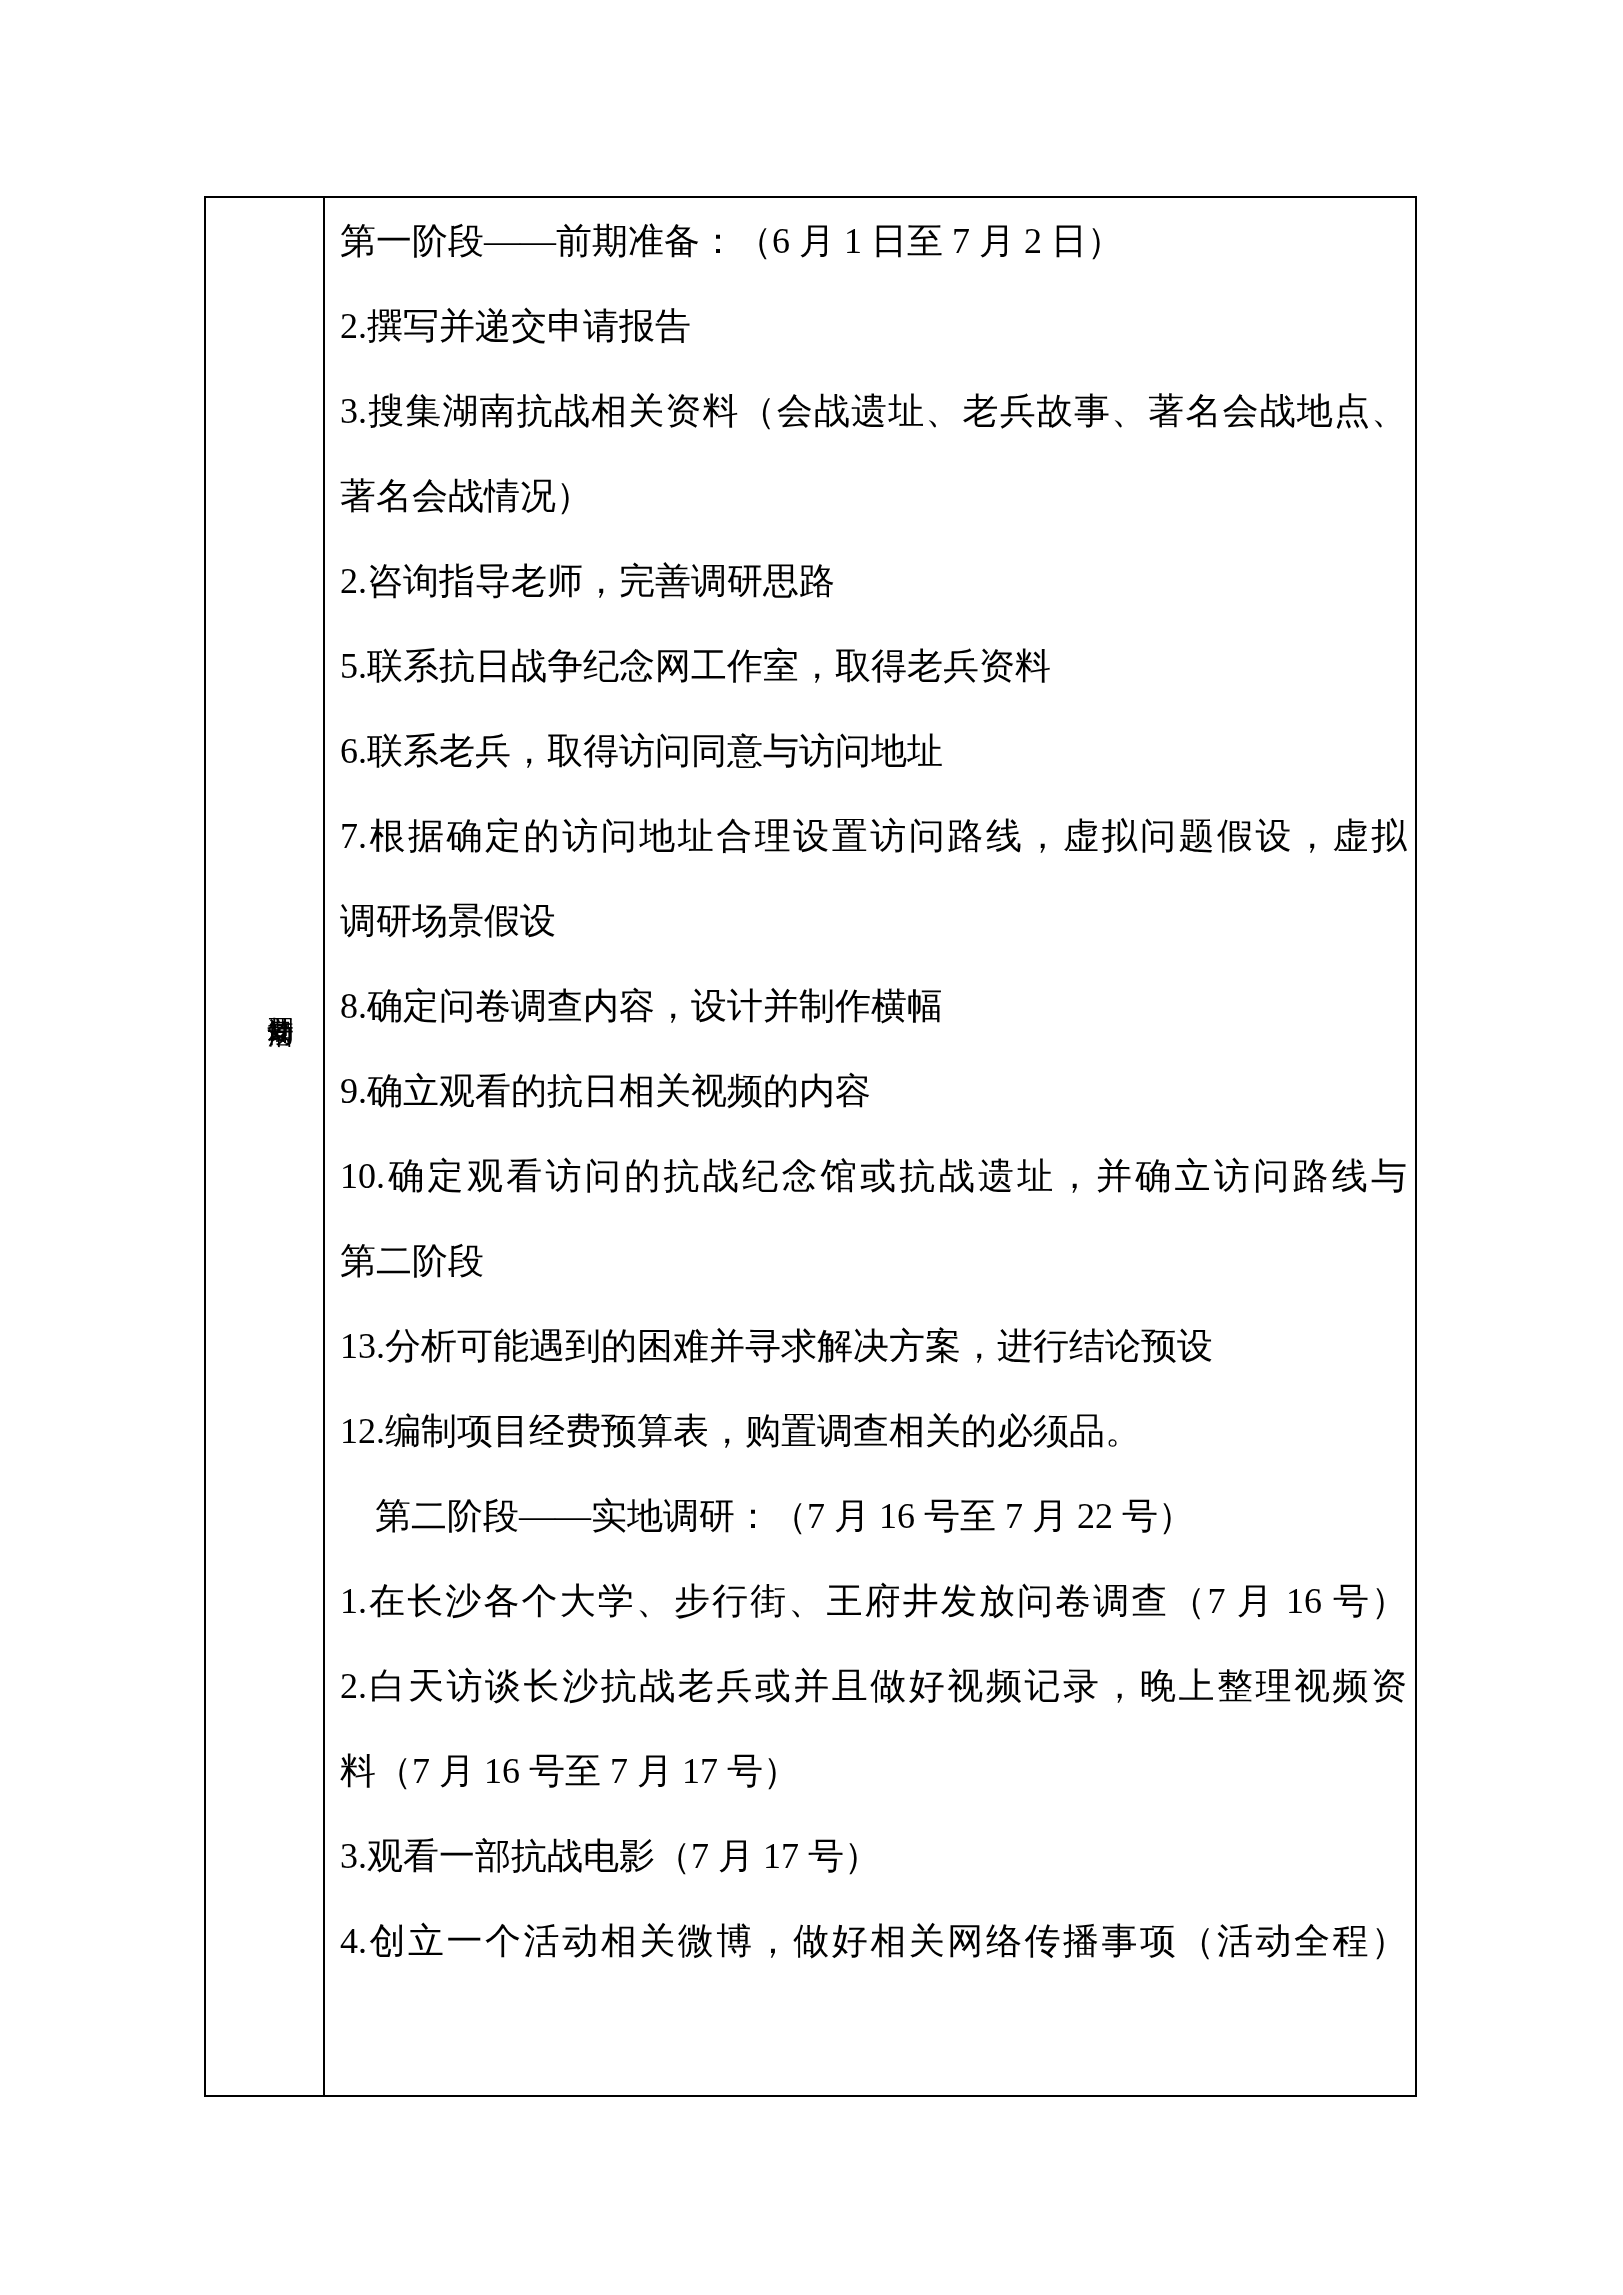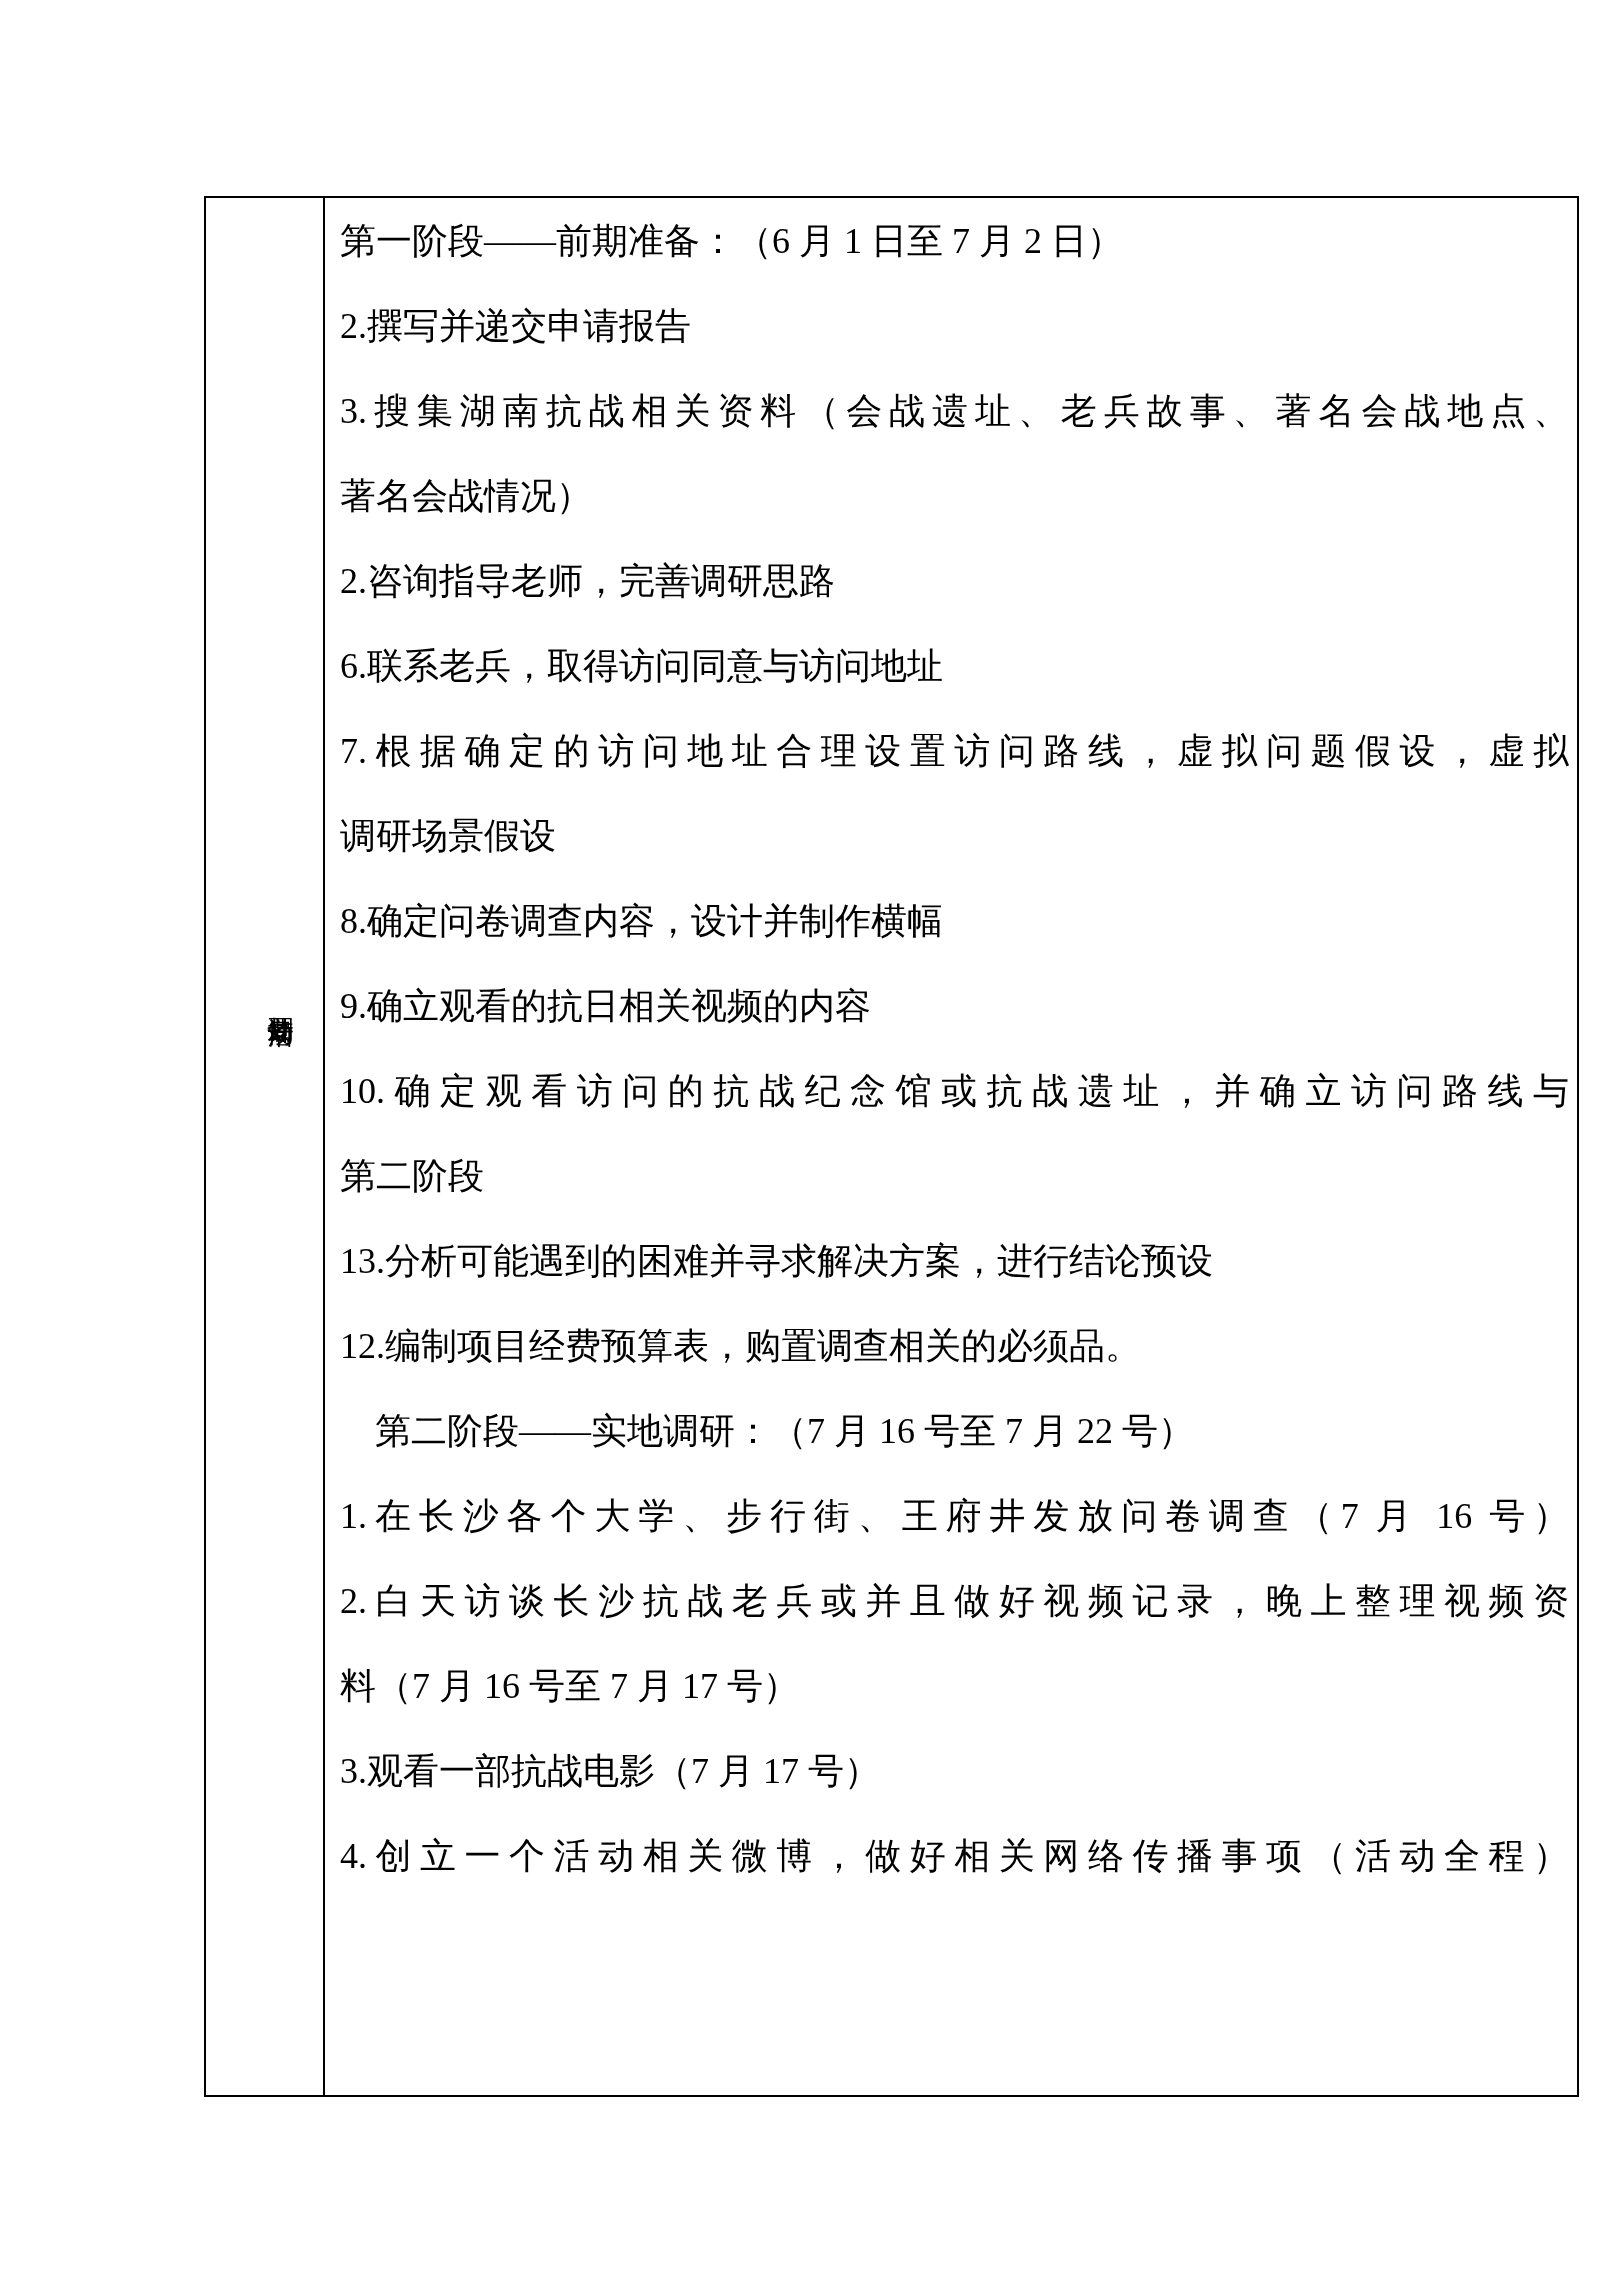--- a/index.html
+++ b/index.html
@@ -13,21 +13,21 @@
     height: 2295px;
     background: #ffffff;
     color: #000000;
     font-family: "Liberation Serif", "DejaVu Serif", serif;
     overflow: hidden;
   }
   .plan-table {
     position: absolute;
     left: 204px;
     top: 196px;
-    width: 1375px;
+    width: 1213px;
     height: 1901px;
     border: 2.6px solid #000000;
     box-sizing: border-box;
   }
   .header-col {
     position: absolute;
     left: 0;
     top: 0;
     bottom: 0;
     width: 119px;
@@ -77,20 +77,21 @@
   <div class="plan-table">
     <div class="header-col">
       <div class="vlabel">活动简要计划</div>
     </div>
     <div class="content-col" id="plan-lines">
         <div class="line">第一阶段——前期准备：（6 月 1 日至 7 月 2 日）</div>
         <div class="line">2.撰写并递交申请报告</div>
         <div class="line full">3.搜集湖南抗战相关资料（会战遗址、老兵故事、著名会战地点、</div>
         <div class="line">著名会战情况）</div>
         <div class="line">2.咨询指导老师，完善调研思路</div>
+        <div class="line">5.联系抗日战争纪念网工作室，取得老兵资料</div>
         <div class="line">6.联系老兵，取得访问同意与访问地址</div>
         <div class="line full">7.根据确定的访问地址合理设置访问路线，虚拟问题假设，虚拟</div>
         <div class="line">调研场景假设</div>
         <div class="line">8.确定问卷调查内容，设计并制作横幅</div>
         <div class="line">9.确立观看的抗日相关视频的内容</div>
         <div class="line full">10.确定观看访问的抗战纪念馆或抗战遗址，并确立访问路线与</div>
         <div class="line">第二阶段</div>
         <div class="line">13.分析可能遇到的困难并寻求解决方案，进行结论预设</div>
         <div class="line">12.编制项目经费预算表，购置调查相关的必须品。</div>
         <div class="line indent">第二阶段——实地调研：（7 月 16 号至 7 月 22 号）</div>

